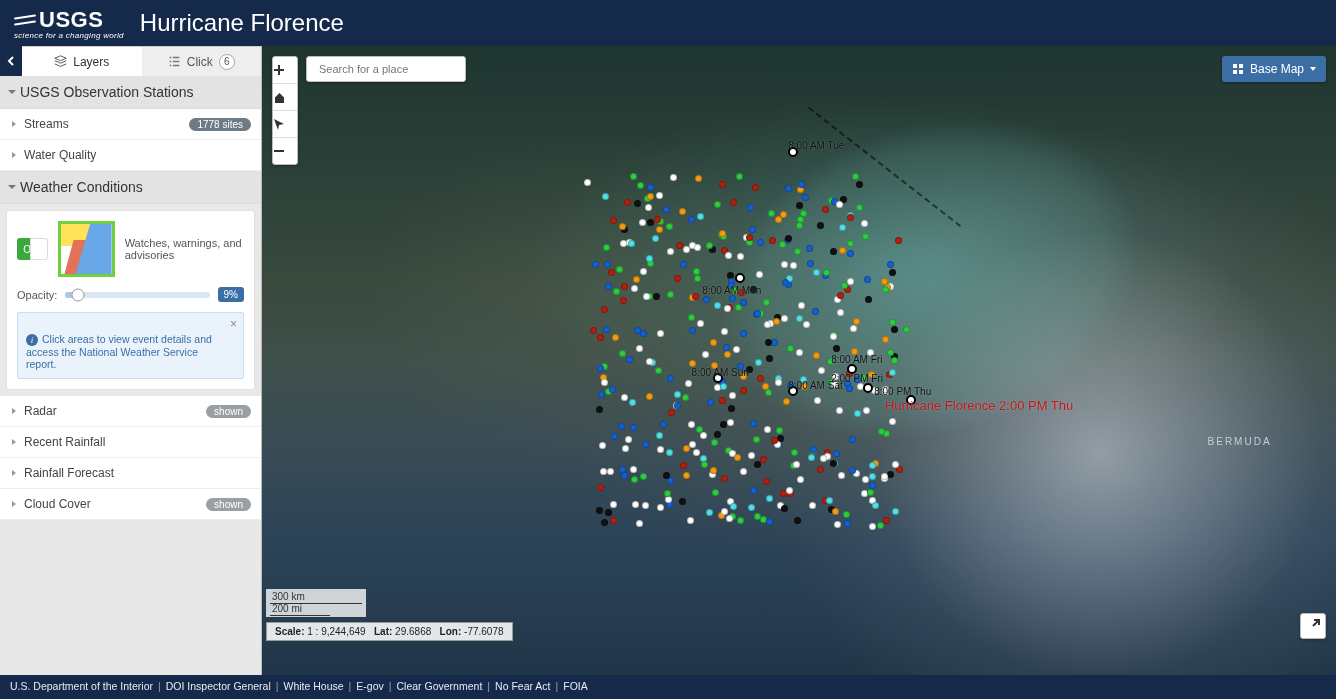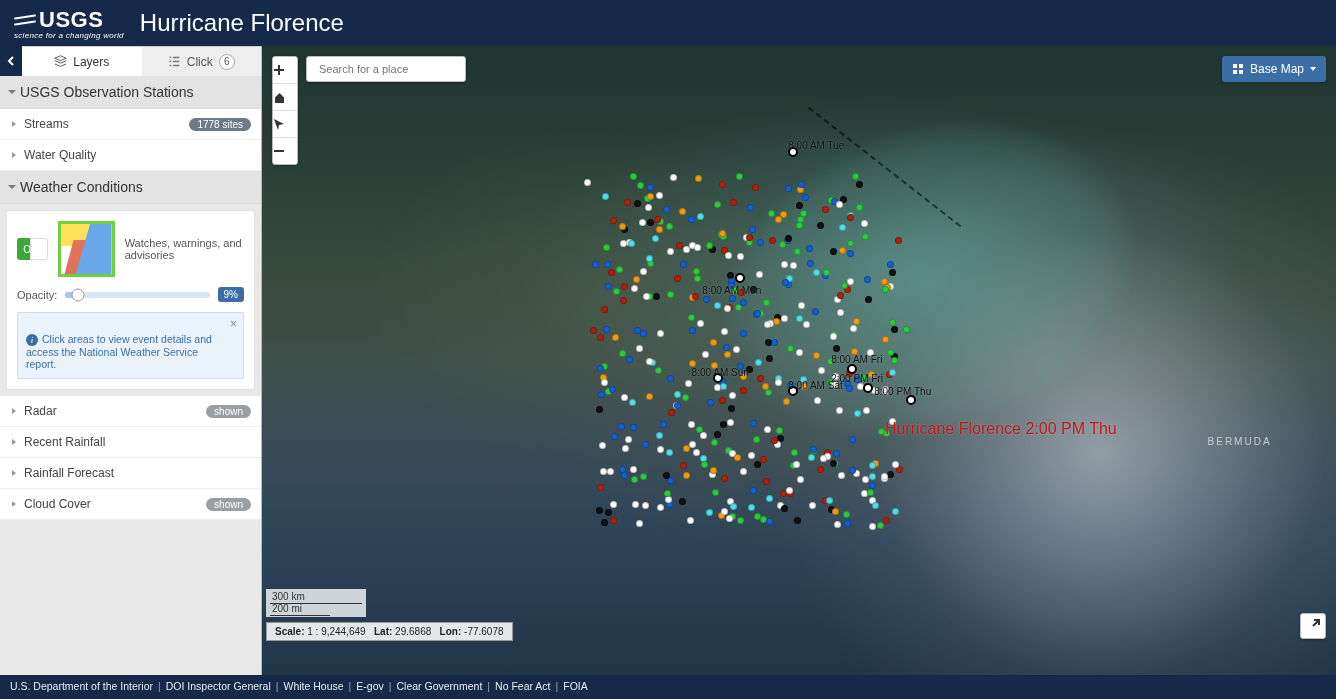--- a/index.html
+++ b/index.html
@@ -98,21 +98,21 @@
   }
   .cone { position:absolute; left:42%; top:8%; width:46%; height:62%;
     background: radial-gradient(ellipse 60% 55% at 45% 45%, rgba(120,200,195,0.35), rgba(120,200,195,0.12) 60%, transparent 72%);
     transform: rotate(-18deg);
     border-radius:50%;
   }
   .dots { position:absolute; inset:0; }
   .dot { position:absolute; width:7px; height:7px; border-radius:50%; border:1px solid rgba(0,0,0,.25);}
   .track{position:absolute; border-top:2px dashed rgba(0,0,0,.55);}
   .ts { position:absolute; font-size:10px; color:#111; text-shadow:0 0 2px rgba(255,255,255,.3);}
-  .ts.red{color:#c01818;font-size:16px;margin-top:22px;}
+  .ts.red{color:#c01818;font-size:13px;}
   .bermuda{position:absolute; right:6%; top:62%; color:#c8ccd0; font-size:10px; letter-spacing:2px;}
 
   .map-ctrl { position:absolute; left:10px; top:10px; width:26px; background:#fff; border:1px solid #bbb; border-radius:3px; box-shadow:0 1px 3px rgba(0,0,0,.3); overflow:hidden;}
   .map-ctrl button{ all:unset; display:block; width:100%; height:26px; text-align:center; line-height:26px; cursor:pointer; font-size:14px; color:#333; border-bottom:1px solid #ddd;}
   .map-ctrl button:last-child{border-bottom:none;}
   .search { position:absolute; left:44px; top:10px; height:26px; width:160px; background:#fff; border:1px solid #bbb; border-radius:3px; display:flex; align-items:center; padding:0 6px; gap:6px; box-shadow:0 1px 3px rgba(0,0,0,.3);}
   .search input{ all:unset; flex:1; font-size:11px; color:#333;}
   .search .sicon{width:12px;height:12px;}
 
   .basemap-btn { position:absolute; right:10px; top:10px; height:26px; padding:0 10px; background:#3b6ea5; color:#fff; border-radius:3px; display:flex; align-items:center; gap:6px; font-size:12px; cursor:pointer; box-shadow:0 1px 3px rgba(0,0,0,.3);}

